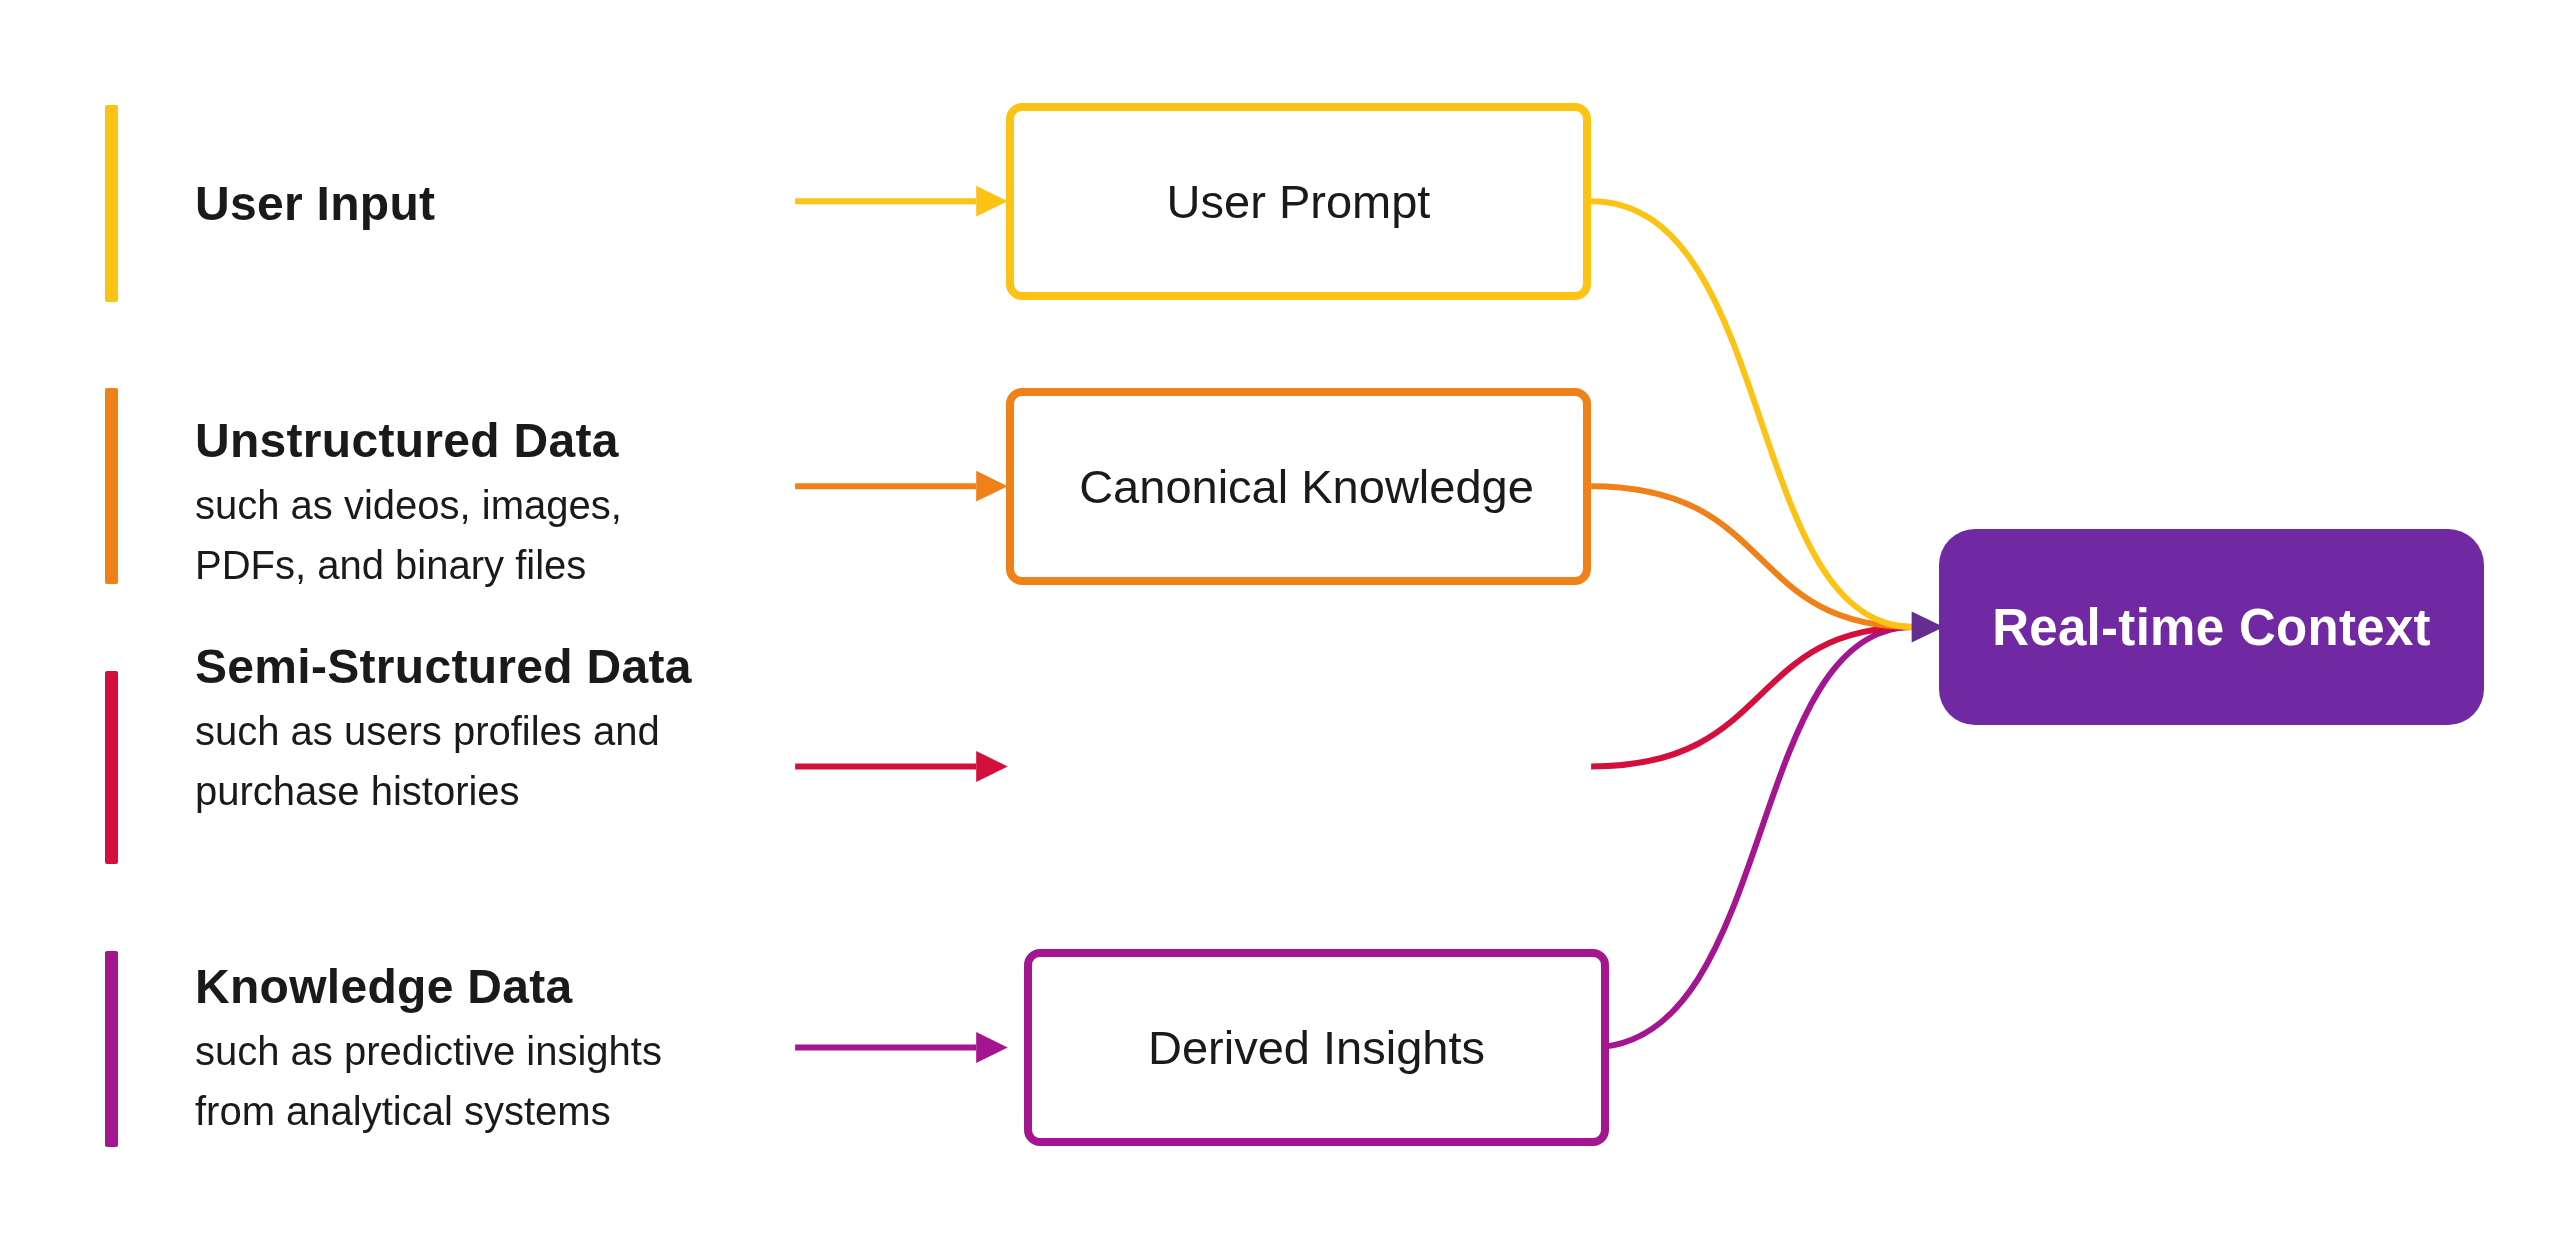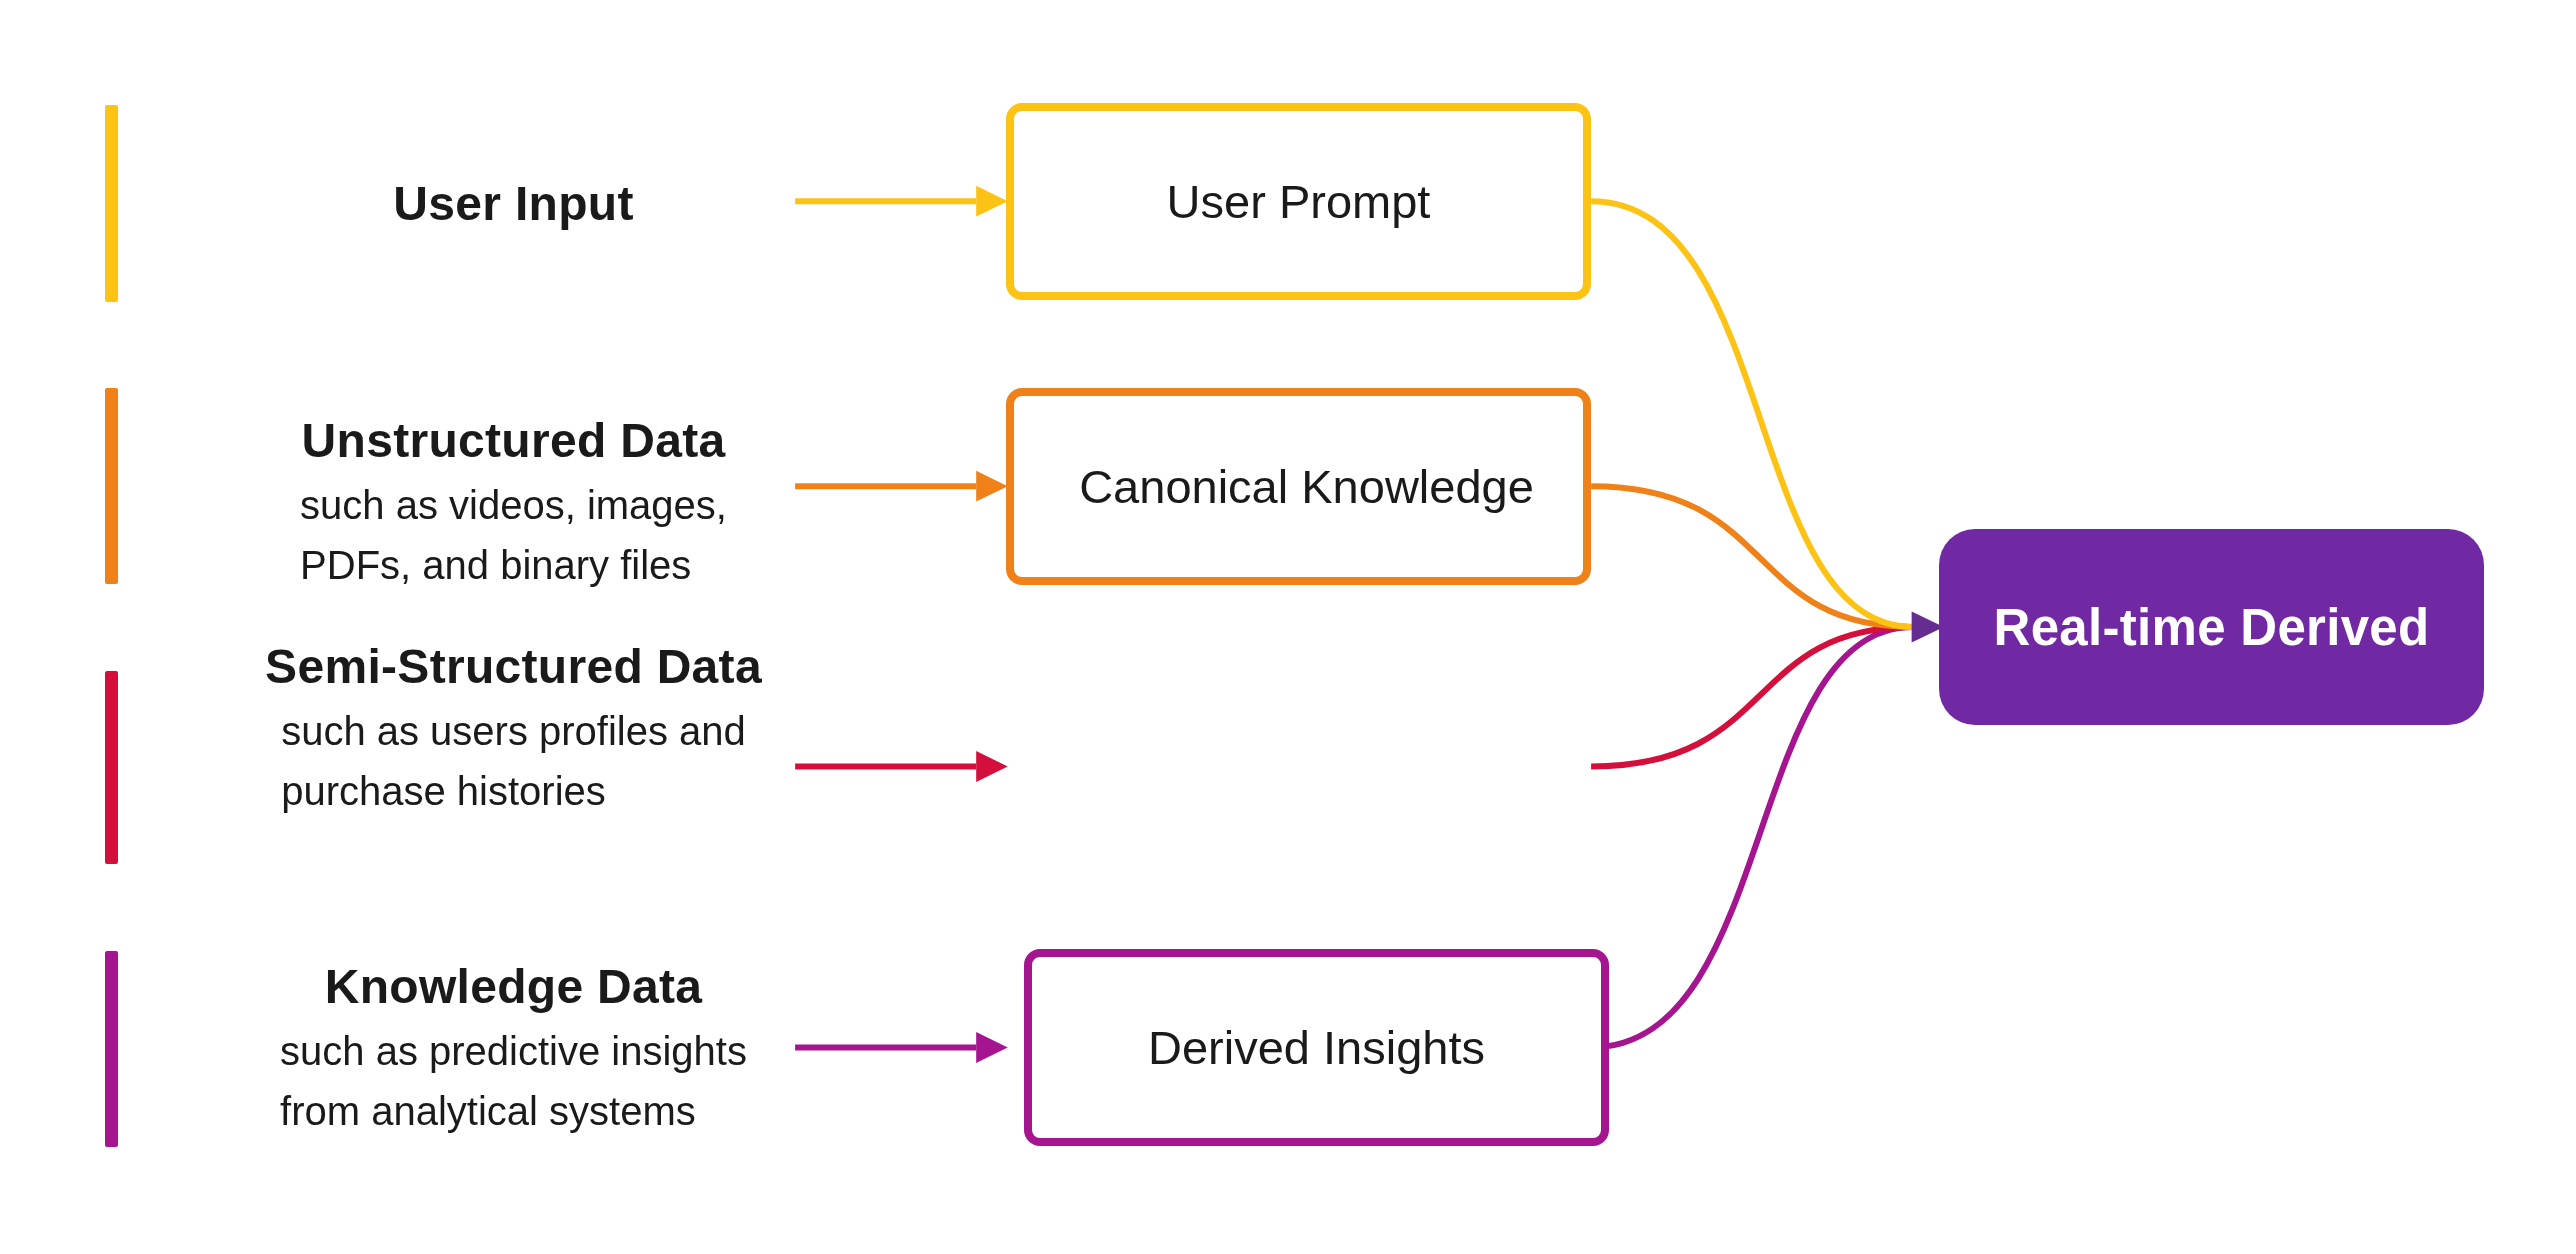--- a/index.html
+++ b/index.html
@@ -29,21 +29,20 @@
   .bar-magenta { background: var(--magenta); }
 
   
   .cat-label {
     position: absolute;
     left: 195px;
     width: 637px;
     display: flex;
     flex-direction: column;
     justify-content: center;
-    align-items: center;
   }
   .cat-title {
     font-size: 48px;
     font-weight: bold;
     color: var(--text);
     line-height: 1.25;
     letter-spacing: 0.3px;
   }
   .cat-sub {
     margin-top: 4px;
@@ -181,17 +180,17 @@
     <div class="box-label">User Prompt</div>
   </div>
   <div class="mid-box border-orange" style="top:388px;">
     <div class="box-label">Canonical Knowledge</div>
   </div>
   <div class="mid-box border-magenta" style="top:949px;margin-left:18px;">
     <div class="box-label">Derived Insights</div>
   </div>
 
   <div class="target-box">
-    <div class="target-label">Real-time Derived</div>
+    <div class="target-label">Real-time Context</div>
   </div>
 
 </div>
 
 
 </body></html>

